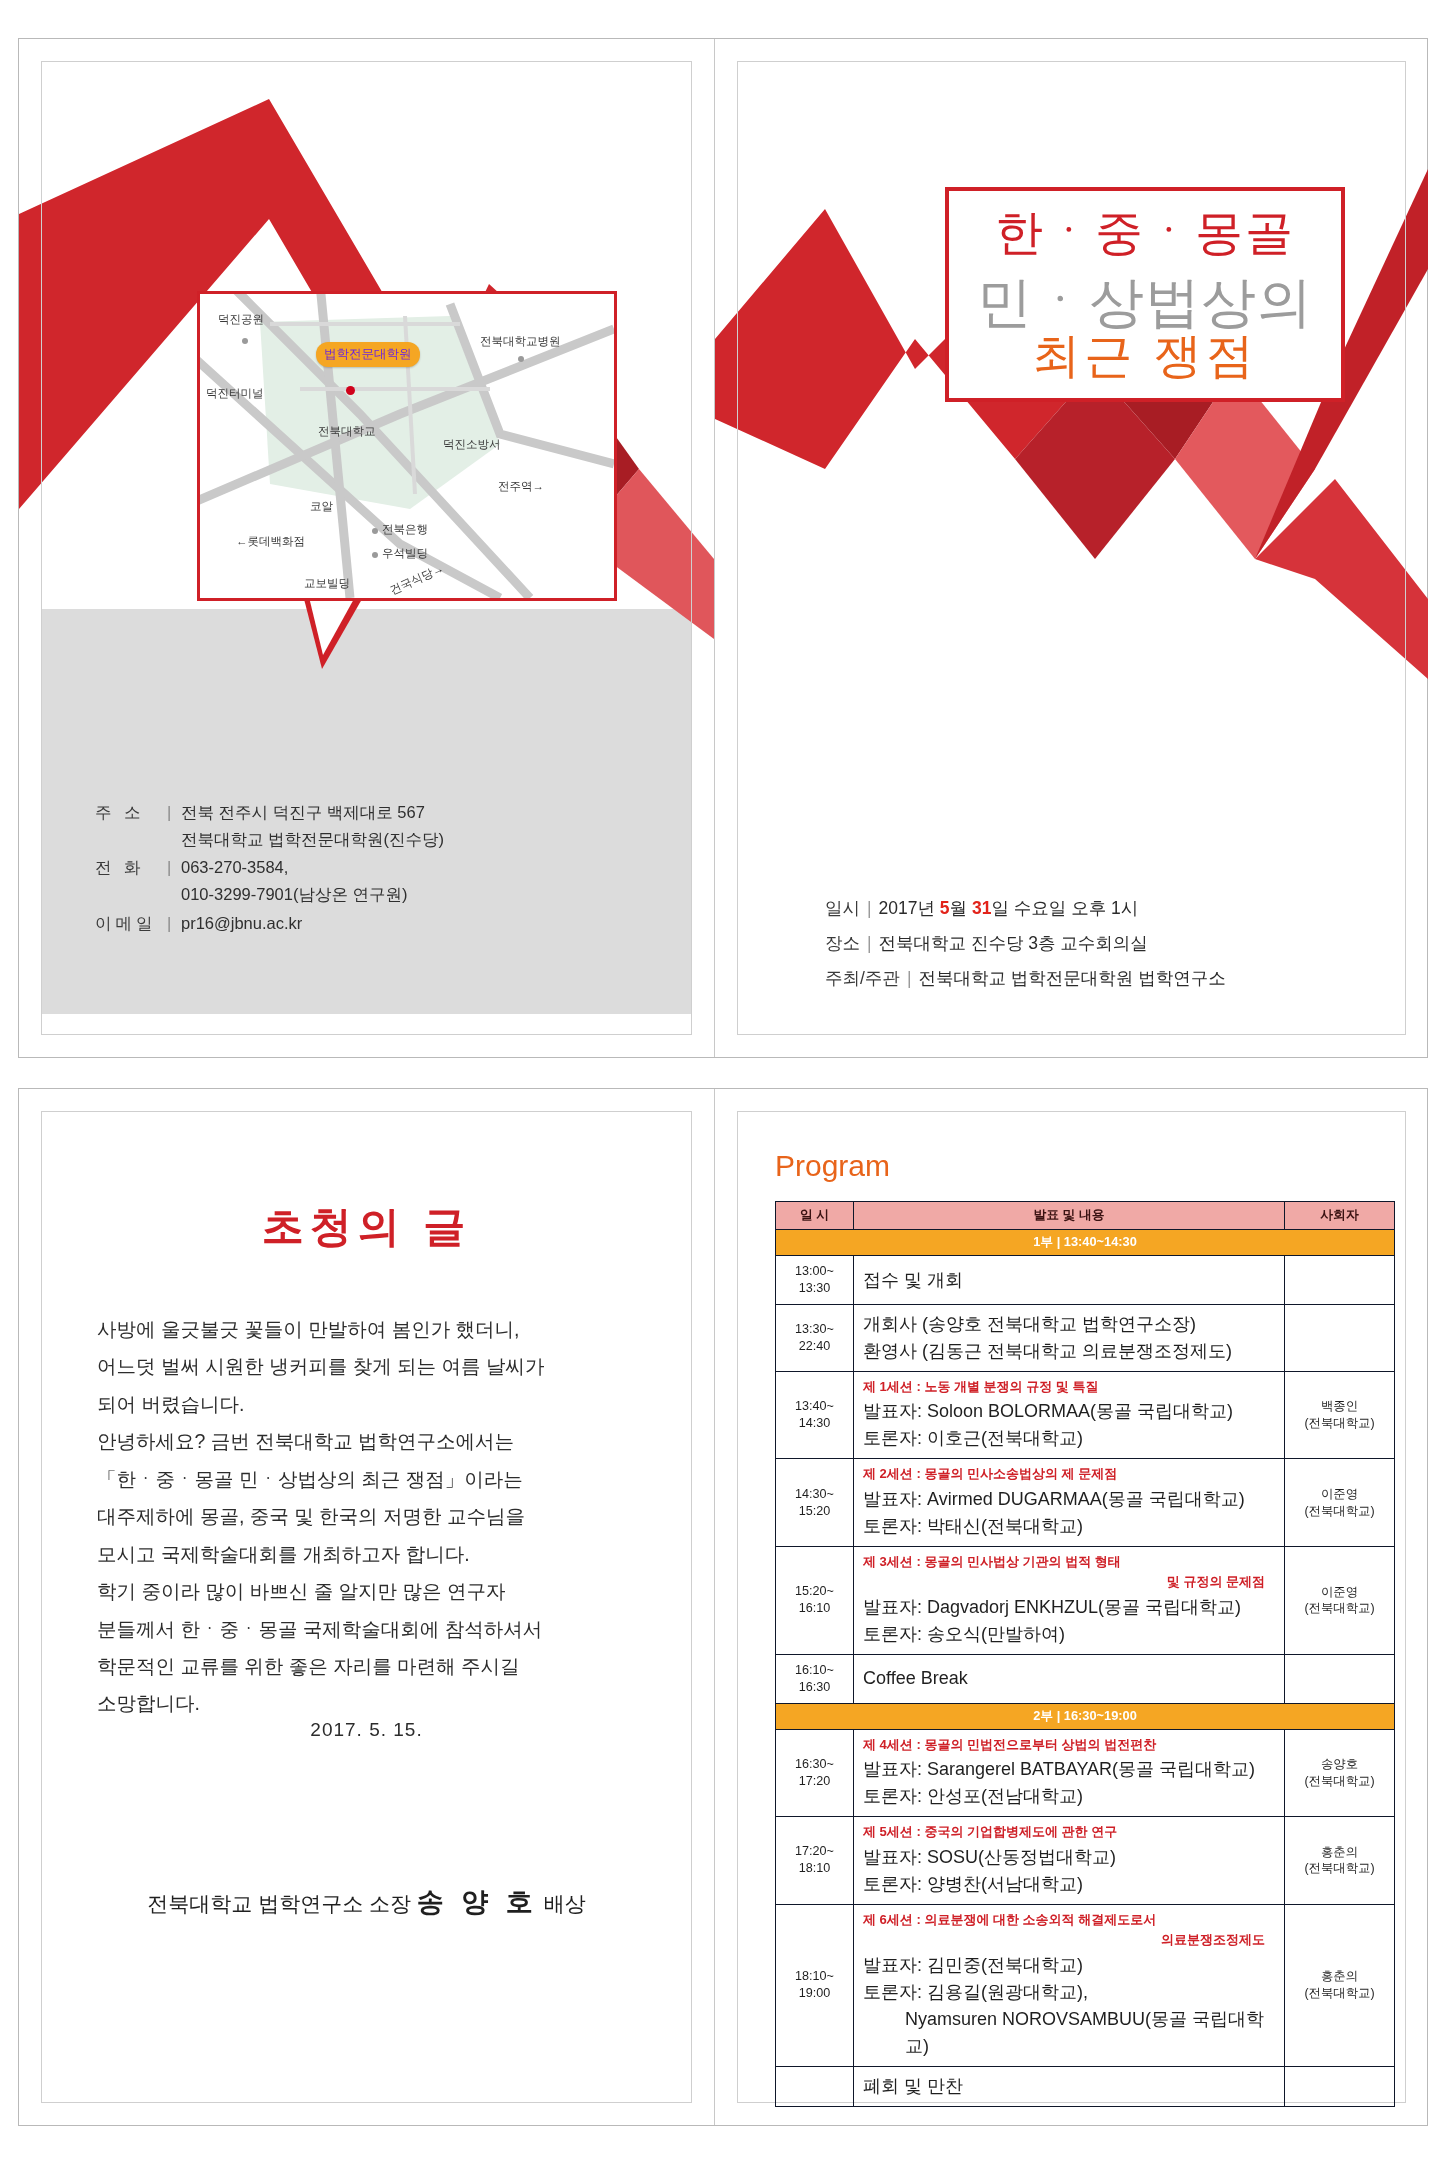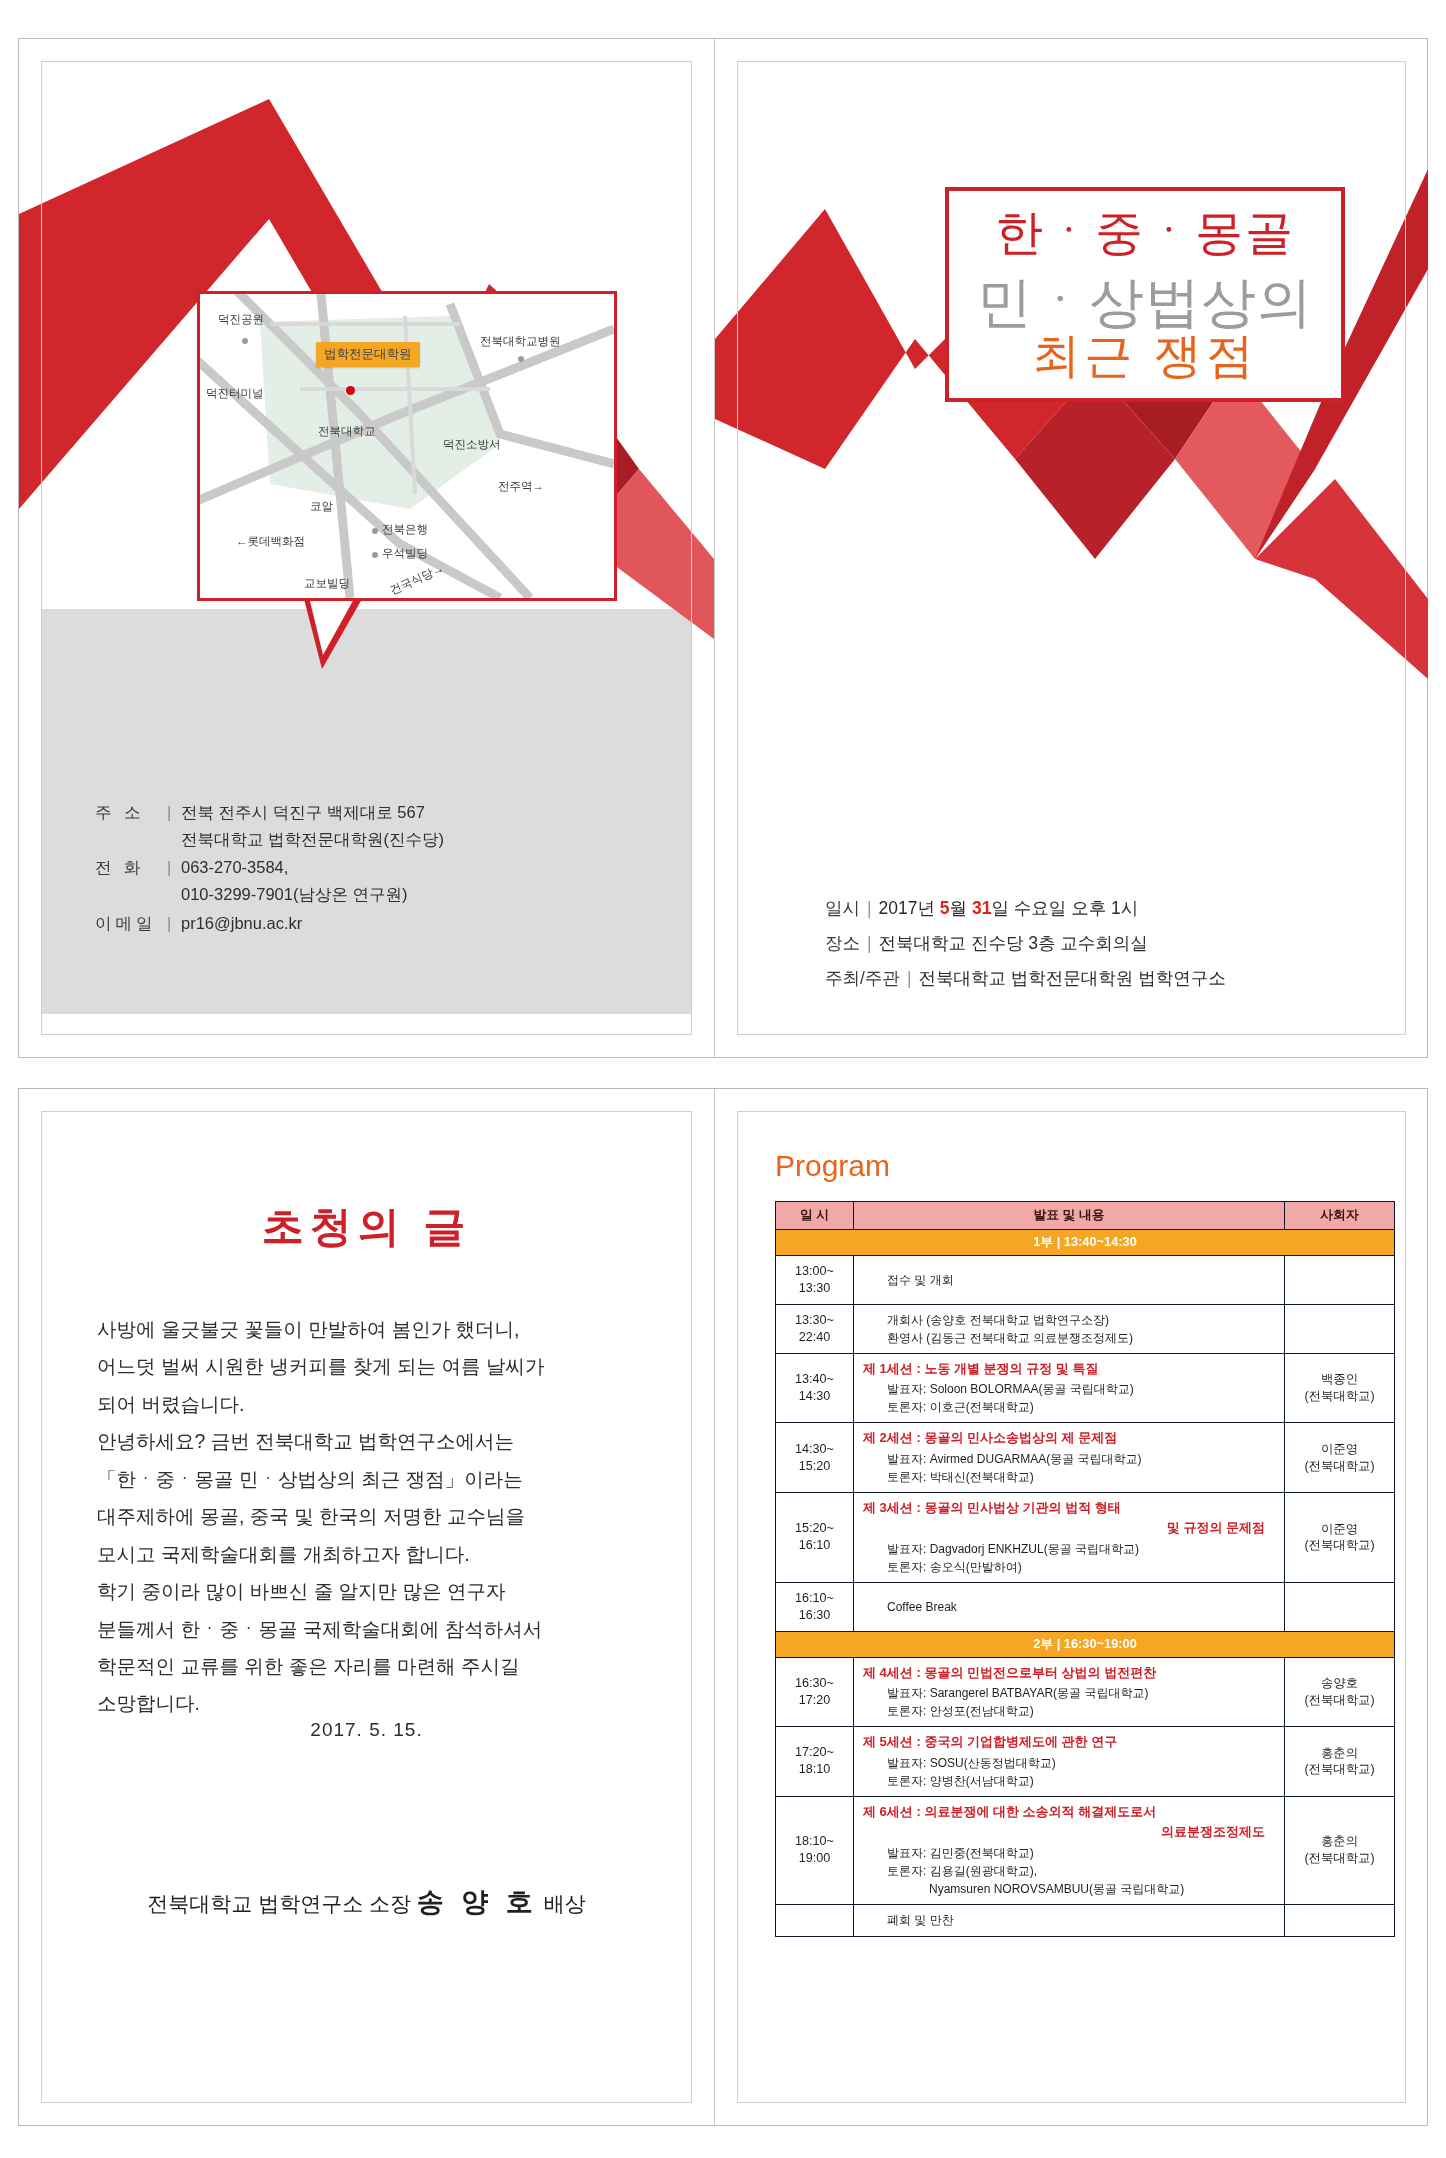--- a/index.html
+++ b/index.html
@@ -93,24 +93,24 @@
   }
   .map-dot {
     position: absolute;
     width: 6px; height: 6px;
     border-radius: 50%;
     background: #9a9a9a;
   }
   .map-pin-box {
     position: absolute;
     background: #f5a623;
-    color: #404040;
+    color: #6d28d9;
     font-size: 12.5px;
     padding: 4px 8px;
-    border-radius: 2px;
+    border-radius: 12px;
     white-space: nowrap;
     box-shadow: 0 1px 2px rgba(0,0,0,.2);
   }
   .map-pin-dot {
     position: absolute;
     width: 9px; height: 9px;
     border-radius: 50%;
     background: #d0021b;
   }
 
@@ -274,21 +274,21 @@
     padding: 6px 9px;
     line-height: 1.42;
   }
   .sess-title {
     color: #cf2027;
     font-weight: bold;
     font-size: 13px;
     display: block;
     margin-bottom: 2px;
   }
-  .plain { display: block; font-size: 12px; line-height: 1.5; margin-left: 24px; }
+  .plain { display: block; font-size: 18px; line-height: 1.5; }
 </style>
 </head>
 <body>
 
 <div class="page">
 
   <div class="sheet sheet-top">
     <div class="fold" style="left:695px;"></div>
 
     <div class="panel-left-top">

